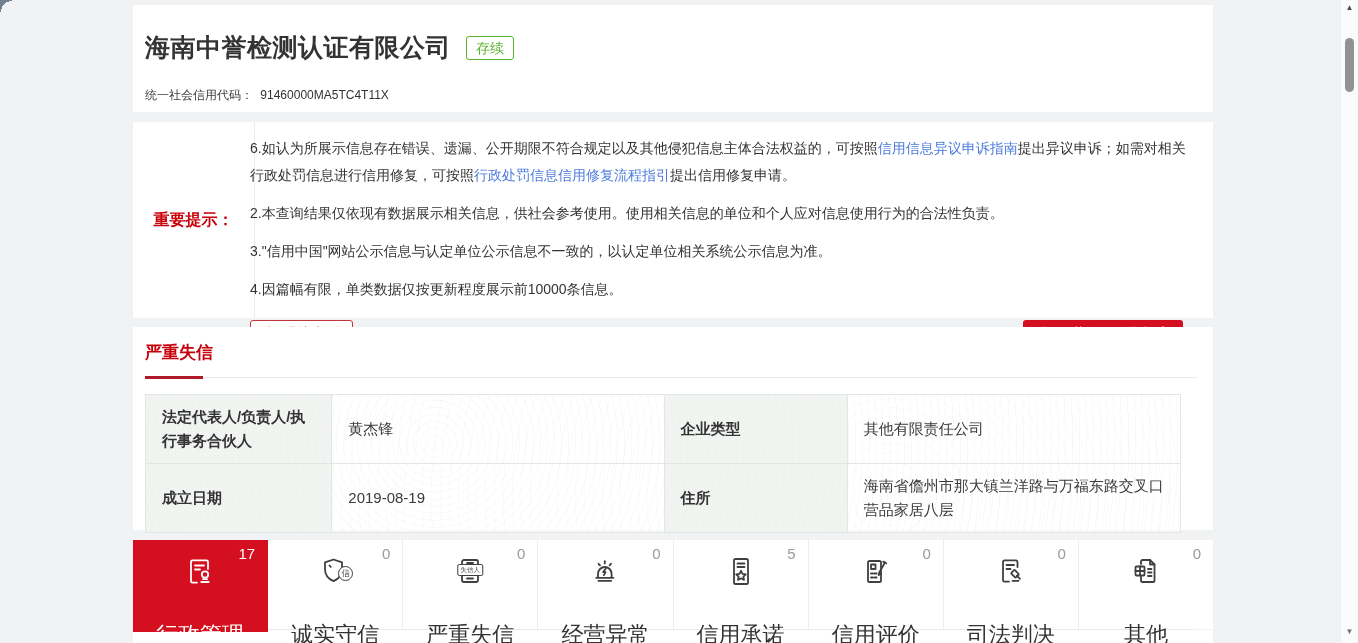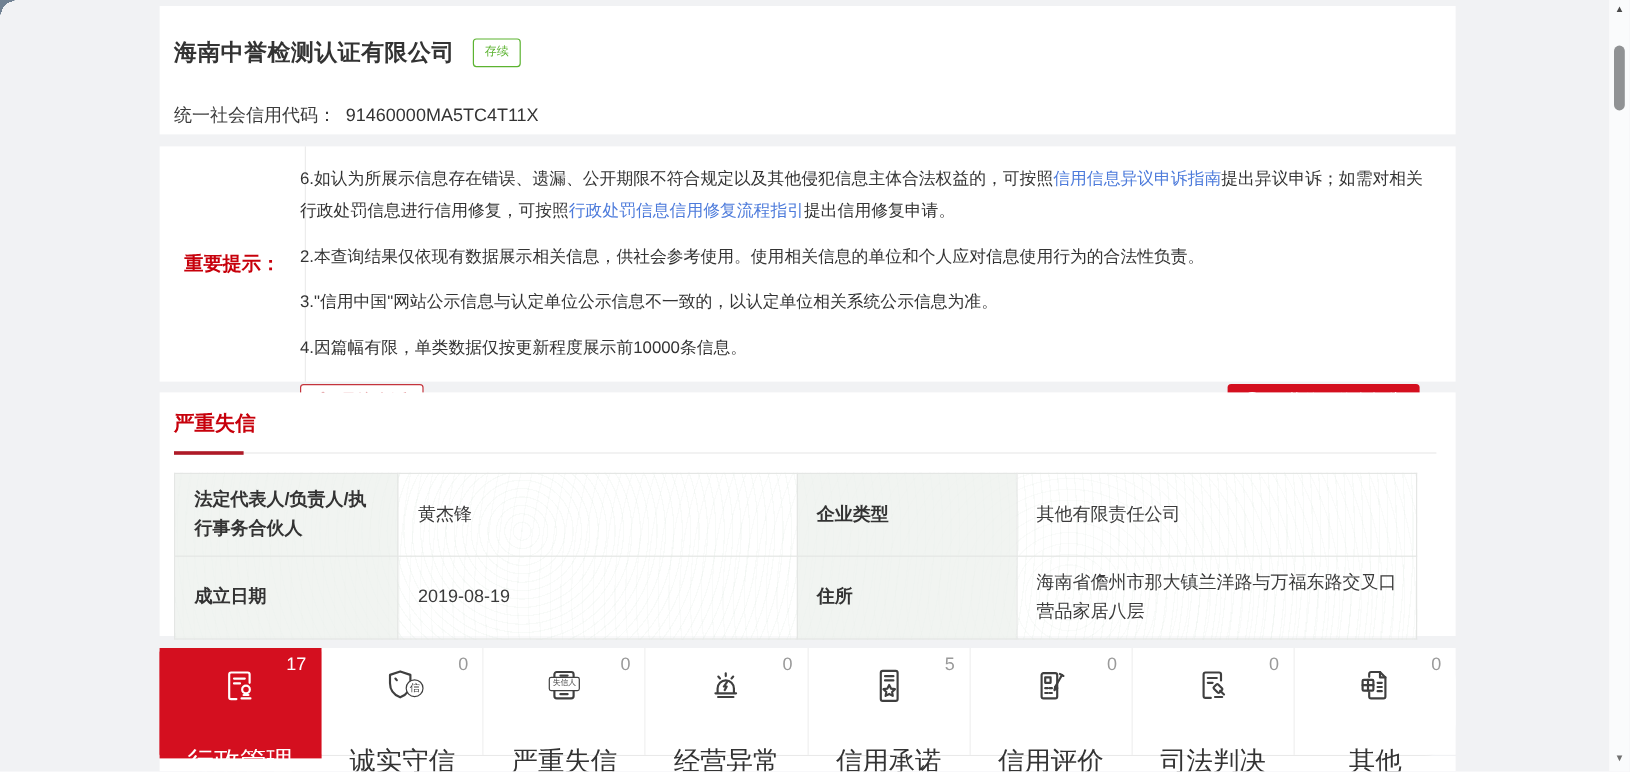--- a/index.html
+++ b/index.html
@@ -10,24 +10,24 @@
     background: radial-gradient(circle at 12px 12px, rgba(0,0,0,0) 11px, rgba(90,110,130,.85) 11px); }
 
   .card { position:absolute; background:#fff; }
   .card-header { left:133px; top:5px;   width:1080px; height:107px; }
   .card-notice { left:133px; top:122px; width:1080px; height:196px; }
   .card-basic  { left:133px; top:327px; width:1080px; height:203px; }
   .below-strip { left:133px; top:630px; width:1080px; height:13px; background:#fff; position:absolute; }
 
   
   .company-row { position:absolute; left:12px; top:26px; display:flex; align-items:center; }
-  .company-name { font-size:19px; font-weight:700; color:#333; letter-spacing:.5px; }
-  .status-badge { margin-left:15px; border:1px solid #5cb331; color:#5cb331; font-size:10px;
+  .company-name { font-size:25px; font-weight:700; color:#333; letter-spacing:.5px; }
+  .status-badge { margin-left:15px; border:1px solid #5cb331; color:#5cb331; font-size:14px;
     padding:3px 9px; border-radius:3px; line-height:16px; background:#fff; }
-  .code-row { position:absolute; left:12px; top:82px; font-size:15px; color:#3c3c3c; }
+  .code-row { position:absolute; left:12px; top:82px; font-size:12px; color:#3c3c3c; }
   .code-row .code-value { margin-left:4px; color:#333; }
 
   
   .notice-label-col { position:absolute; left:0; top:0; width:122px; height:100%;
     border-right:1px solid #ececec; display:flex; align-items:center; justify-content:center; }
   .notice-label { color:#c7000b; font-weight:700; font-size:16px; }
   .notice-content { position:absolute; left:117px; right:16px; top:13px; }
   .notice-content p { font-size:14px; color:#333; line-height:27px; margin-bottom:11px; }
   .notice-content a { color:#4d7bdb; text-decoration:none; cursor:pointer; }
   .notice-buttons { display:flex; justify-content:space-between; align-items:center; margin-top:17px; padding-right:14px; }

